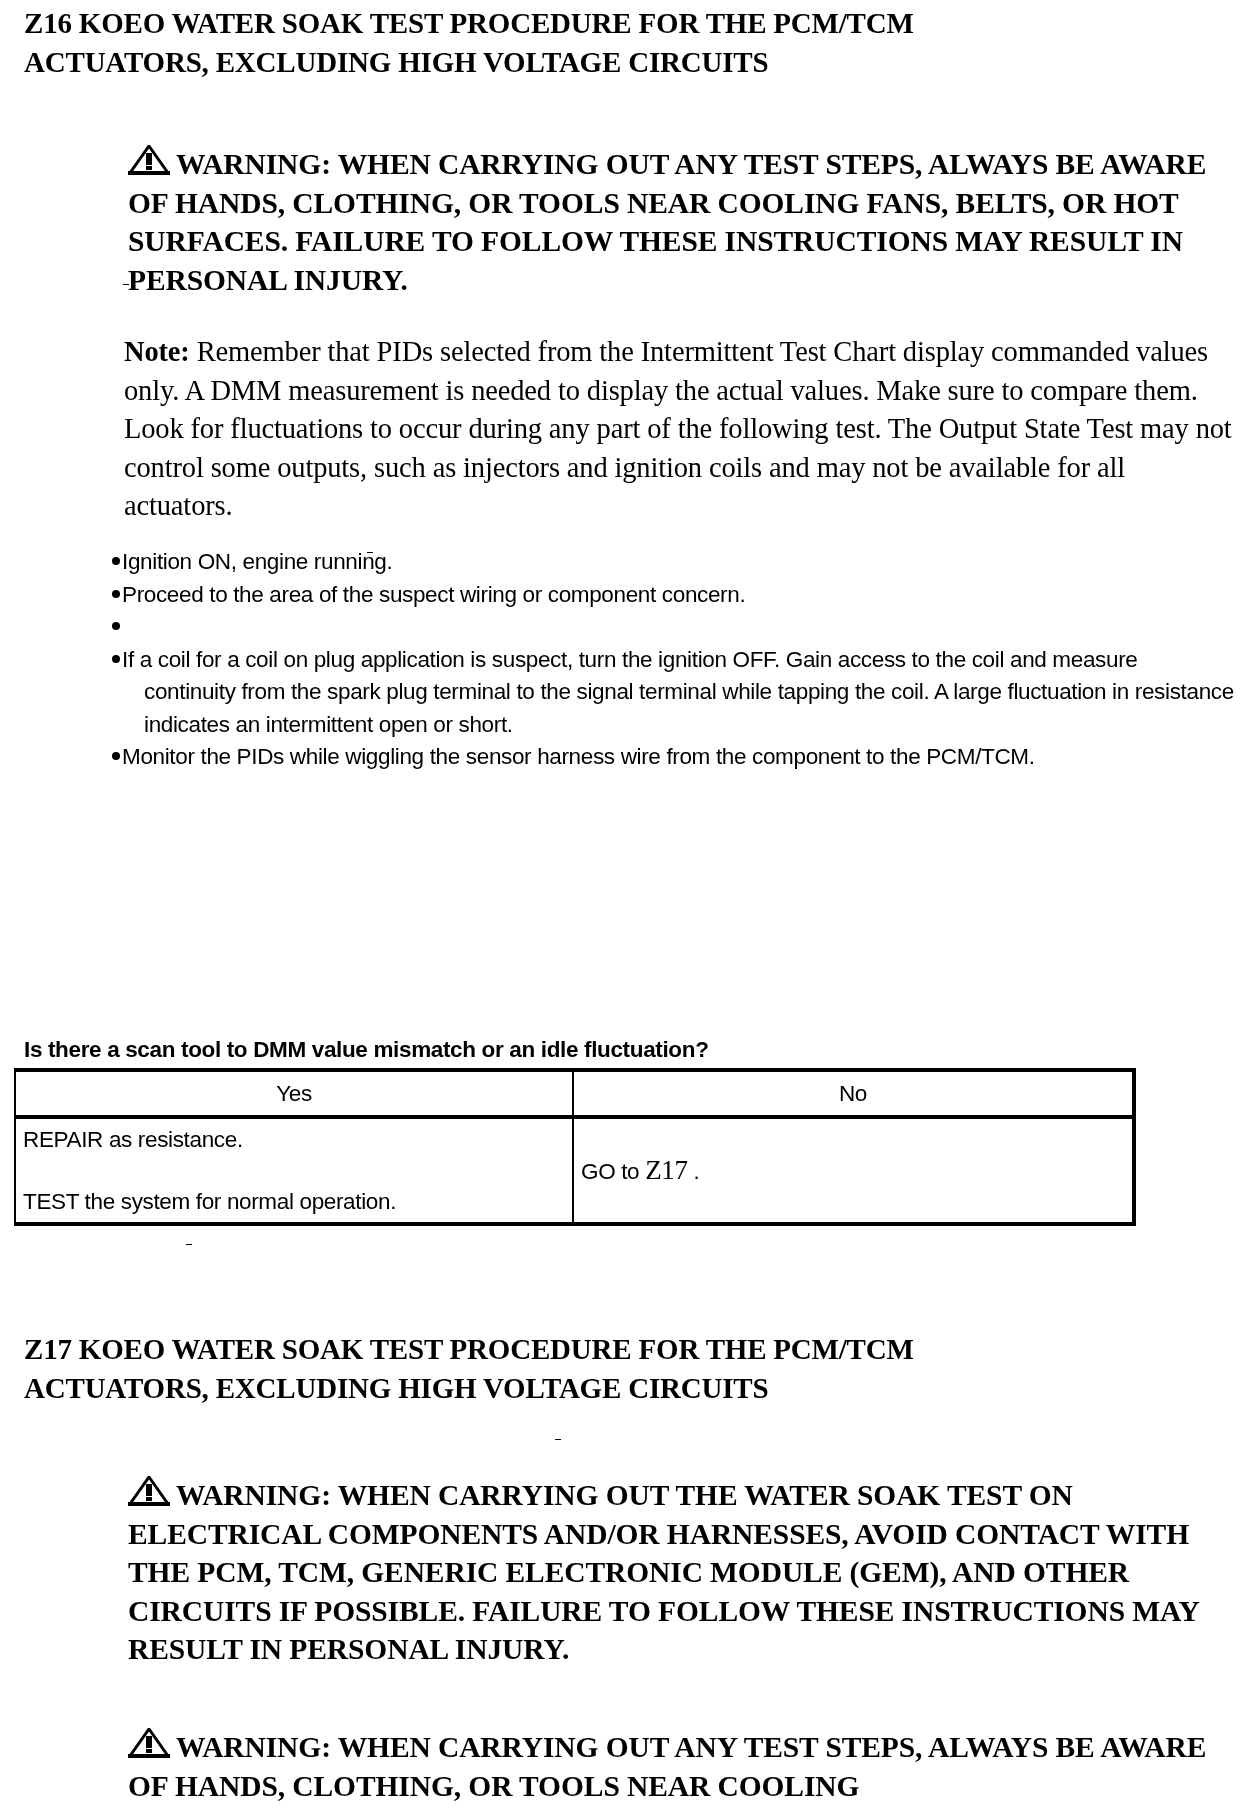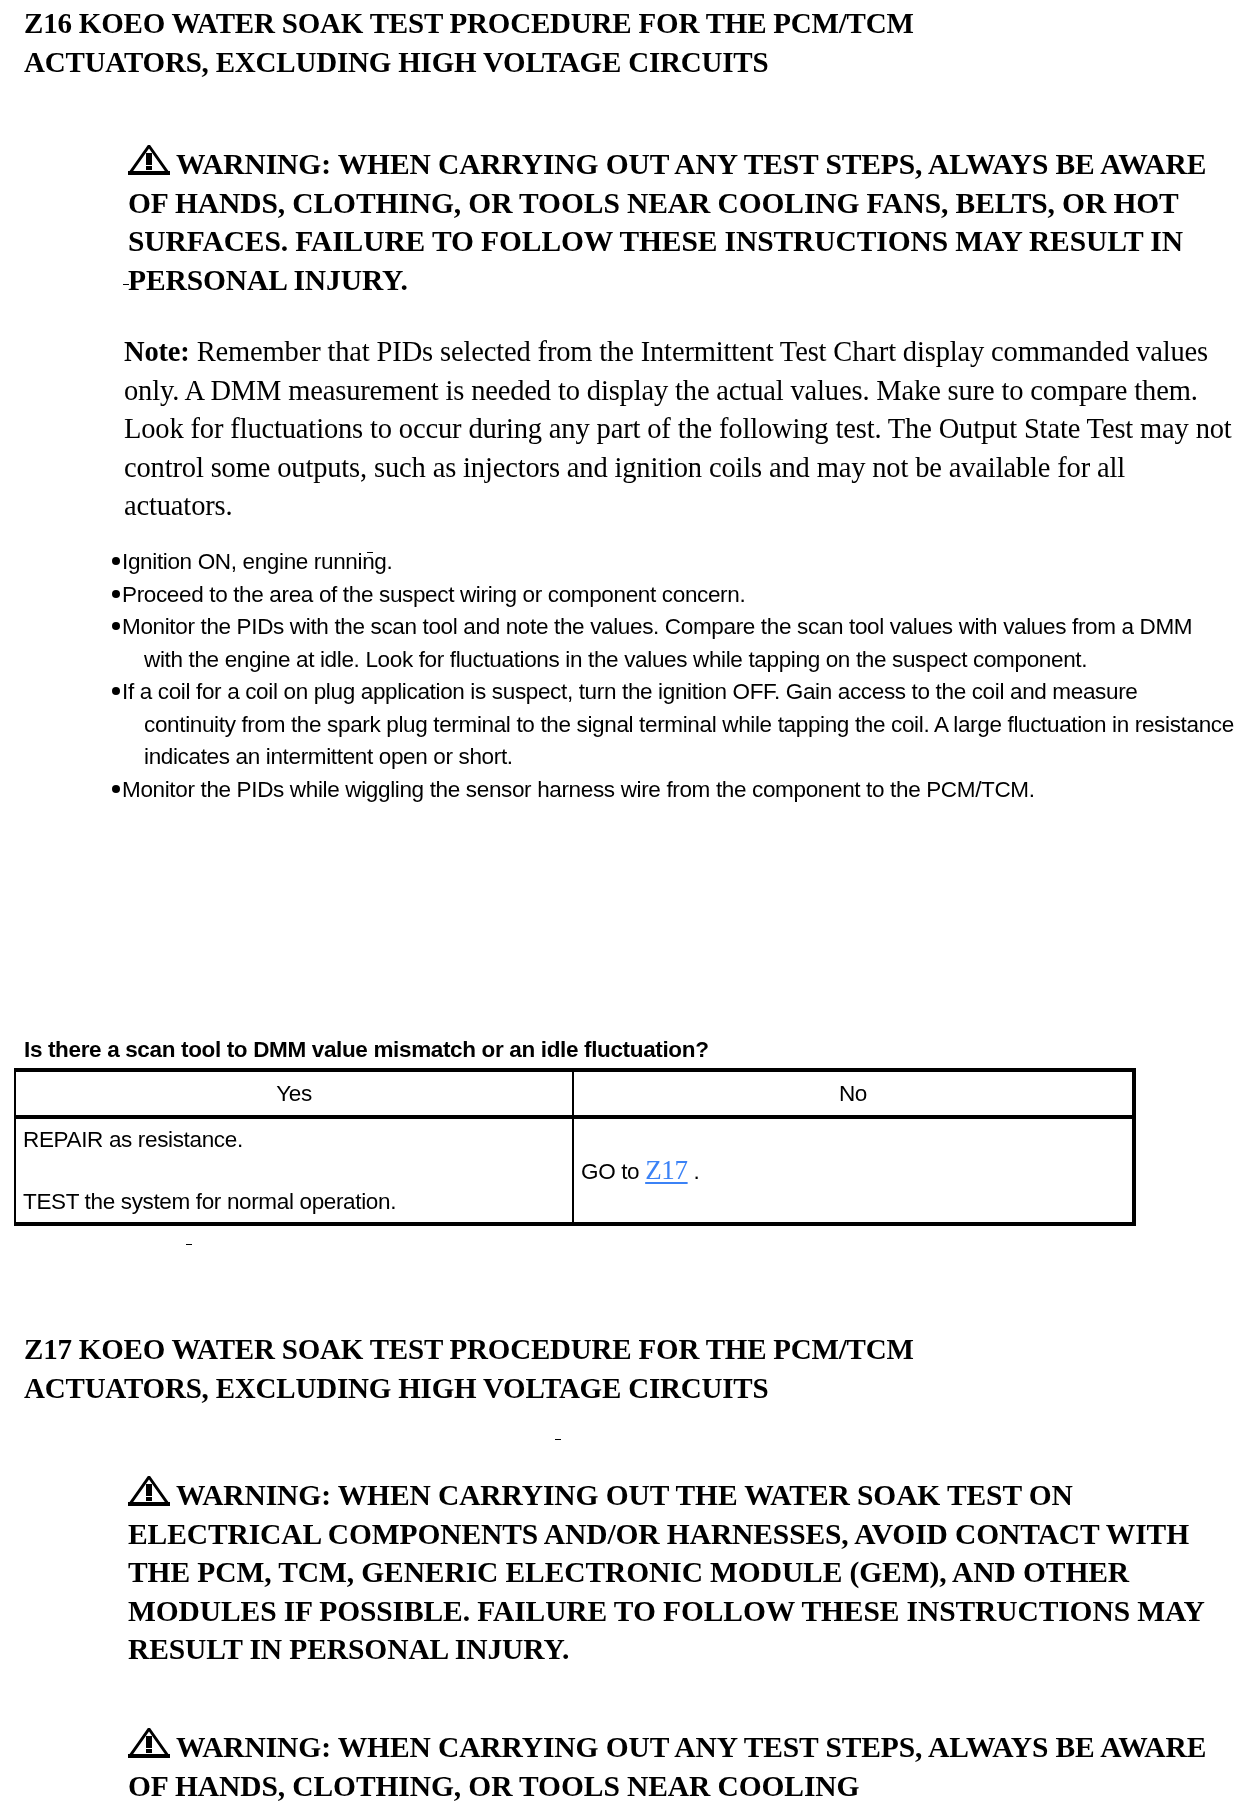--- a/index.html
+++ b/index.html
@@ -125,23 +125,22 @@
     .decision-table td {
       height: 103px;
       vertical-align: middle;
       padding-left: 7px;
     }
     .yes-cell .line { display: block; line-height: 28px; }
     .yes-cell .gap { display: block; height: 34px; }
     .goto-link {
       font-family: "Liberation Serif", serif;
       font-size: 27px;
-      text-decoration: underline;
       text-underline-offset: 3px;
-      color: #3b82f6;
+      color: #000000;
     }
     .tick-mark {
       position: absolute;
       height: 1px;
       width: 6px;
       background: #000;
     }
   </style>
 </head>
 <body>
@@ -165,21 +164,21 @@
   <div class="tick-mark" style="left:123px; top:284px;"></div>
 
   <p class="note" style="top:333px;">
     <span class="note-label">Note:</span><span> Remember that PIDs selected from the Intermittent Test Chart display commanded values only. A DMM measurement is needed to display the actual values. Make sure to compare them. Look for fluctuations to occur during any part of the following test. The Output State Test may not control some outputs, such as injectors and ignition coils and may not be available for all actuators.</span>
   </p>
   <div class="tick-mark" style="left:367px; top:552px;"></div>
 
   <ul class="steps" style="top:546px;">
     <li><span class="bullet"></span><span>Ignition ON, engine running.</span></li>
     <li><span class="bullet"></span><span>Proceed to the area of the suspect wiring or component concern.</span></li>
-    <li><span class="bullet"></span><span>Monitor the PIDs with the scan tool and note the values. Compare the scan tool values with values from a DMM with the engine at idle. Look for fluctuations in the values while tapping on the suspect component.</span></li>
+    <li><span class="bullet"></span></li>
     <li><span class="bullet"></span><span>If a coil for a coil on plug application is suspect, turn the ignition OFF. Gain access to the coil and measure continuity from the spark plug terminal to the signal terminal while tapping the coil. A large fluctuation in resistance indicates an intermittent open or short.</span></li>
     <li><span class="bullet"></span><span>Monitor the PIDs while wiggling the sensor harness wire from the component to the PCM/TCM.</span></li>
   </ul>
 
   <p class="question">Is there a scan tool to DMM value mismatch or an idle fluctuation?</p>
 
   <table class="decision-table">
     <thead>
       <tr>
         <th class="col-yes">Yes</th>
@@ -210,21 +209,21 @@
   <div class="tick-mark" style="left:555px; top:1439px;"></div>
 
   <p class="warning" style="top:1472px;">
     <span class="warn-icon">
       <svg width="42" height="30" viewBox="0 0 42 30">
         <polygon points="21,1 40,28 2,28" fill="none" stroke="#000" stroke-width="3"></polygon>
         <rect x="0" y="26" width="42" height="4" fill="#000"></rect>
         <rect x="18" y="8" width="6" height="12" fill="#000"></rect>
         <rect x="18" y="21" width="6" height="4" fill="#000"></rect>
       </svg>
-    </span><span>WARNING: WHEN CARRYING OUT THE WATER SOAK TEST ON ELECTRICAL COMPONENTS AND/OR HARNESSES, AVOID CONTACT WITH THE PCM, TCM, GENERIC ELECTRONIC MODULE (GEM), AND OTHER MODULES IF POSSIBLE. FAILURE TO FOLLOW THESE INSTRUCTIONS MAY RESULT IN PERSONAL INJURY.</span>
+    </span><span>WARNING: WHEN CARRYING OUT THE WATER SOAK TEST ON ELECTRICAL COMPONENTS AND/OR HARNESSES, AVOID CONTACT WITH THE PCM, TCM, GENERIC ELECTRONIC MODULE (GEM), AND OTHER CIRCUITS IF POSSIBLE. FAILURE TO FOLLOW THESE INSTRUCTIONS MAY RESULT IN PERSONAL INJURY.</span>
   </p>
 
   <p class="warning" style="top:1724px;">
     <span class="warn-icon">
       <svg width="42" height="30" viewBox="0 0 42 30">
         <polygon points="21,1 40,28 2,28" fill="none" stroke="#000" stroke-width="3"></polygon>
         <rect x="0" y="26" width="42" height="4" fill="#000"></rect>
         <rect x="18" y="8" width="6" height="12" fill="#000"></rect>
         <rect x="18" y="21" width="6" height="4" fill="#000"></rect>
       </svg>

